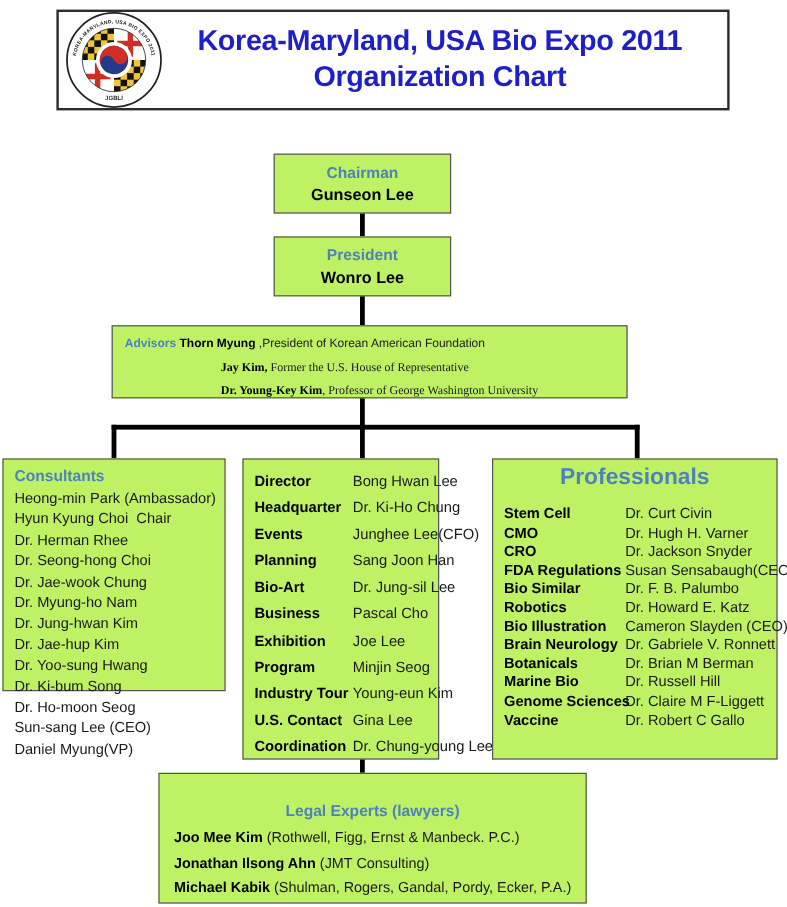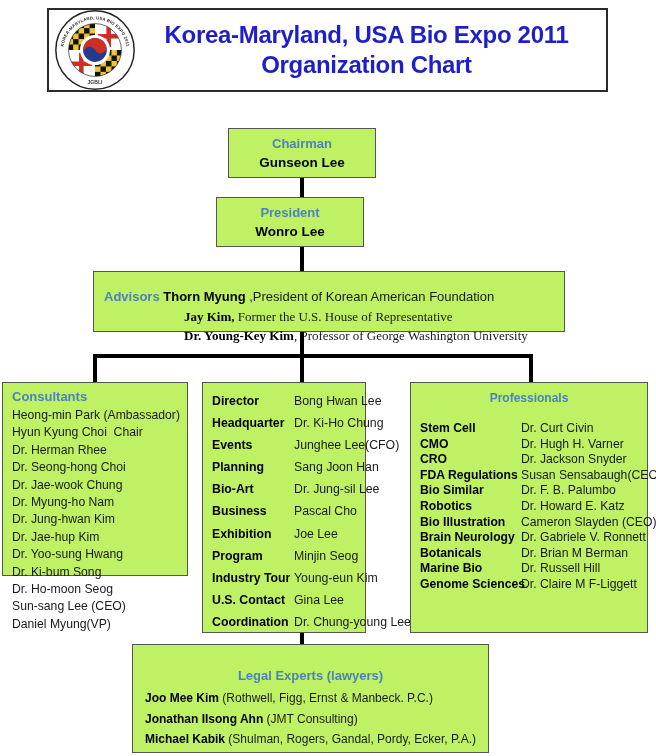--- a/index.html
+++ b/index.html
@@ -19,40 +19,40 @@
   .blue-label{color:#4e81bd;font-weight:bold;}
 
   .small-node{width:148px;height:50px;text-align:center;padding-top:6px;}
   .small-node .blue-label{font-size:13px;line-height:18px;}
   .small-node .node-name{font-size:13.5px;font-weight:bold;line-height:19px;color:#000;}
 
   
   .conn{background:#000;}
 
   
-  .advisors-box{left:93px;top:271px;width:472px;height:61px;padding:15px 6px 0 10px;
-                font-size:13px;line-height:19.5px;white-space:nowrap;}
+  .advisors-box{left:93px;top:271px;width:430px;height:61px;padding:5px 6px 0 10px;
+                font-size:10px;line-height:19.5px;white-space:nowrap;}
   .adv-row{white-space:nowrap;}
   .adv-indent{margin-left:80px;font-family:Liberation Serif, serif;}
   .b{font-weight:bold;color:#000;}
 
   
   .consultants-box{left:2px;top:382px;width:186px;height:194px;padding:5px 0 0 9px;}
   .consultants-box .blue-label{font-size:13px;line-height:18px;display:block;margin-bottom:1px;}
   .c-item{font-size:12.2px;line-height:17.4px;white-space:pre;}
 
   
   .director-box{left:202px;top:382px;width:164px;height:251px;padding:7px 0 0 9px;}
   .kv-row{font-size:12.3px;line-height:22.1px;white-space:nowrap;}
   .kv-role{display:inline-block;font-weight:bold;color:#000;}
   .director-box .kv-role{width:82px;}
 
   
   .professionals-box{left:410px;top:382px;width:238px;height:251px;padding:6px 0 0 9px;}
-  .professionals-box .blue-label{display:block;text-align:center;font-size:12px;
+  .professionals-box .blue-label{display:block;text-align:center;font-size:19px;
                                  line-height:18px;margin:0 9px 14px 0;}
   .professionals-box .kv-row{font-size:12.2px;line-height:15.6px;}
   .professionals-box .kv-role{width:101px;}
 
   
   .legal-box{left:132px;top:644px;width:357px;height:109px;padding:5px 0 0 12px;}
   .legal-box .blue-label{display:block;text-align:center;font-size:13px;line-height:19px;
                          margin:16px 12px 3px 0;}
   .legal-row{font-size:12px;line-height:20.5px;white-space:nowrap;}
 </style>
@@ -101,21 +101,21 @@
       <div class="title-line">Organization Chart</div>
     </div>
   </div>
 
   <div class="abs org-box small-node" style="left:228px;top:128px;">
     <div class="blue-label">Chairman</div>
     <div class="node-name">Gunseon Lee</div>
   </div>
   <div class="abs conn" style="left:300px;top:178px;width:4px;height:19px;"></div>
 
-  <div class="abs org-box small-node" style="left:216px;top:197px;">
+  <div class="abs org-box small-node" style="left:228px;top:197px;">
     <div class="blue-label">President</div>
     <div class="node-name">Wonro Lee</div>
   </div>
   <div class="abs conn" style="left:300px;top:247px;width:4px;height:24px;"></div>
 
   <div class="abs org-box advisors-box">
     <div class="adv-row">
       <span class="blue-label">Advisors</span>
       <span class="b">Thorn Myung</span><span> ,President of Korean American Foundation</span>
     </div>
@@ -170,20 +170,21 @@
     <div class="kv-row"><span class="kv-role">CMO</span><span>Dr. Hugh H. Varner</span></div>
     <div class="kv-row"><span class="kv-role">CRO</span><span>Dr. Jackson Snyder</span></div>
     <div class="kv-row"><span class="kv-role">FDA Regulations</span><span>Susan Sensabaugh(CEO)</span></div>
     <div class="kv-row"><span class="kv-role">Bio Similar</span><span>Dr. F. B. Palumbo</span></div>
     <div class="kv-row"><span class="kv-role">Robotics</span><span>Dr. Howard E. Katz</span></div>
     <div class="kv-row"><span class="kv-role">Bio Illustration</span><span>Cameron Slayden (CEO)</span></div>
     <div class="kv-row"><span class="kv-role">Brain Neurology</span><span>Dr. Gabriele V. Ronnett</span></div>
     <div class="kv-row"><span class="kv-role">Botanicals</span><span>Dr. Brian M Berman</span></div>
     <div class="kv-row"><span class="kv-role">Marine Bio</span><span>Dr. Russell Hill</span></div>
     <div class="kv-row"><span class="kv-role">Genome Sciences</span><span>Dr. Claire M F-Liggett</span></div>
+    <div class="kv-row"><span class="kv-role">Vaccine</span><span>Dr. Robert C Gallo</span></div>
   </div>
 
   <div class="abs conn" style="left:300px;top:633px;width:4px;height:11px;"></div>
 
   <div class="abs org-box legal-box">
     <span class="blue-label">Legal Experts (lawyers)</span>
     <div class="legal-row"><span class="b">Joo Mee Kim</span><span> (Rothwell, Figg, Ernst &amp; Manbeck. P.C.)</span></div>
     <div class="legal-row"><span class="b">Jonathan Ilsong Ahn</span><span> (JMT Consulting)</span></div>
     <div class="legal-row"><span class="b">Michael Kabik</span><span> (Shulman, Rogers, Gandal, Pordy, Ecker, P.A.)</span></div>
   </div>

